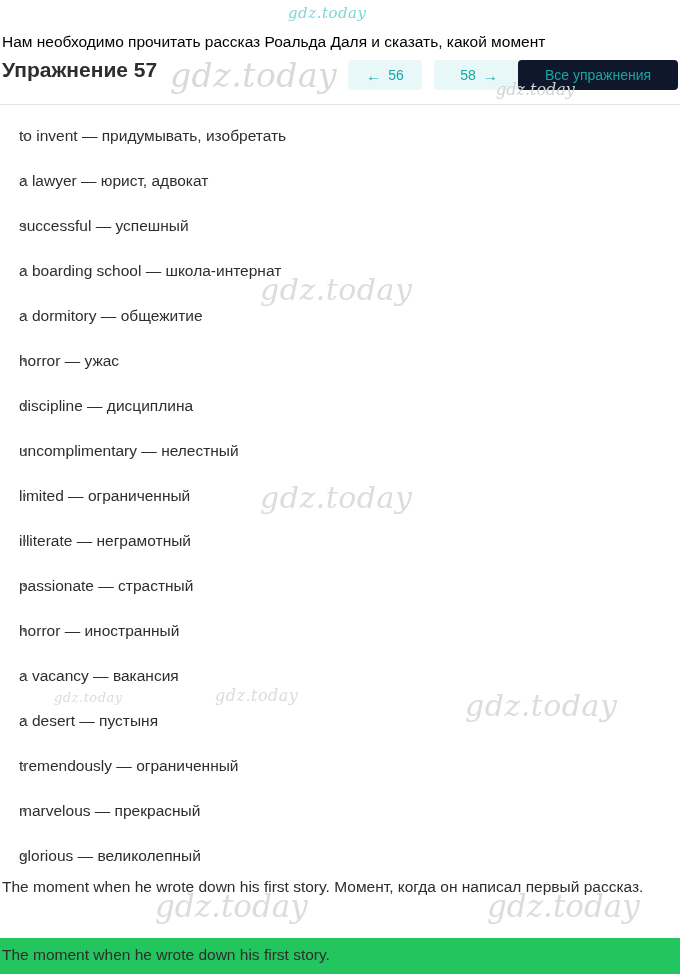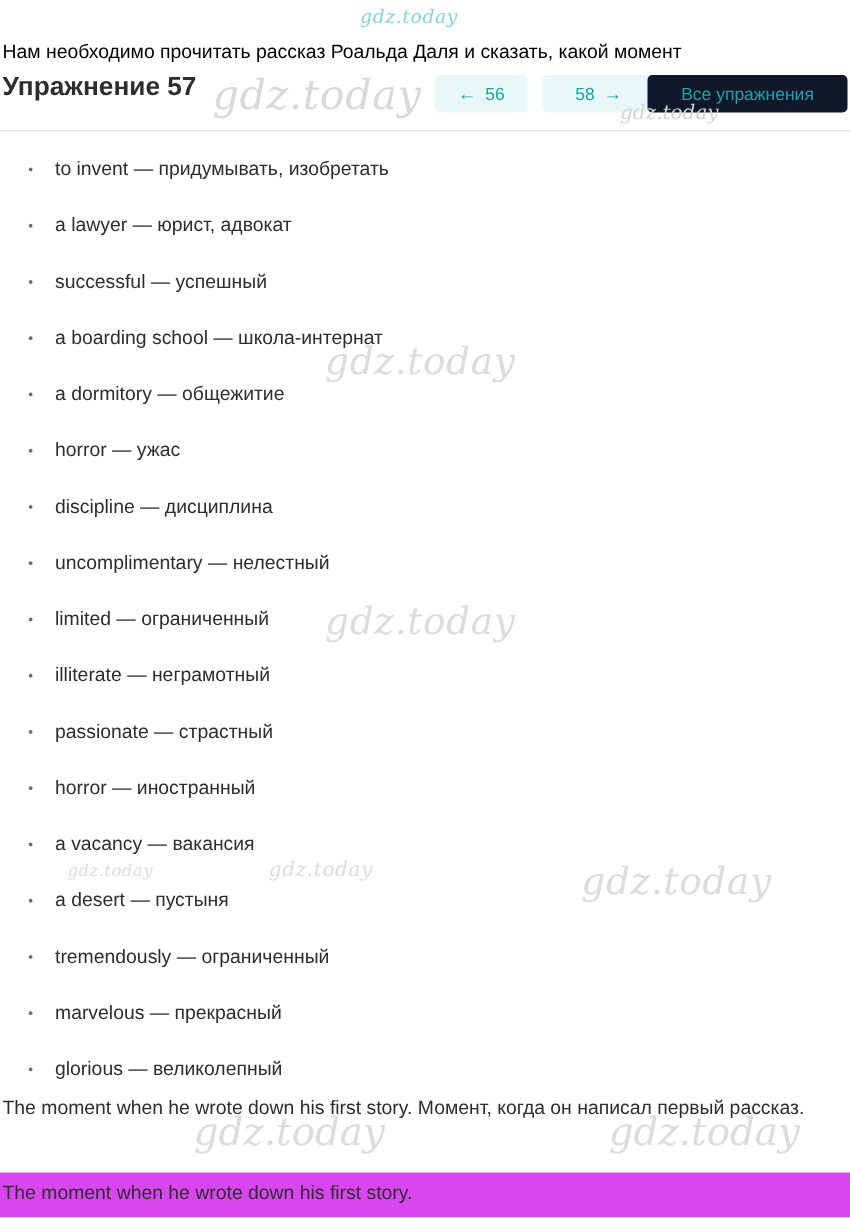--- a/index.html
+++ b/index.html
@@ -136,21 +136,21 @@
     top: 113px;
     left: 0;
     width: 680px;
     list-style: none;
     margin: 0;
     padding: 0;
   }
   .word-item {
     position: relative;
     height: 45px;
-    padding-left: 44px;
+    padding-left: 19px;
     font-size: 15.5px;
     color: #2d2d2d;
     line-height: 45px;
     white-space: nowrap;
   }
   .word-item::before {
     content: "";
     position: absolute;
     left: 23px;
     top: 21px;
@@ -203,21 +203,21 @@
     font-size: 31px;
     color: #dcdcdc;
   }
 
   .answer-bar {
     position: absolute;
     left: 0;
     top: 938px;
     width: 680px;
     height: 36px;
-    background: #d946ef;
+    background: #22c55e;
   }
   .answer-bar span {
     position: absolute;
     left: 2px;
     top: 8px;
     font-size: 15.5px;
     color: #2d2d2d;
   }
 </style>
 </head>

